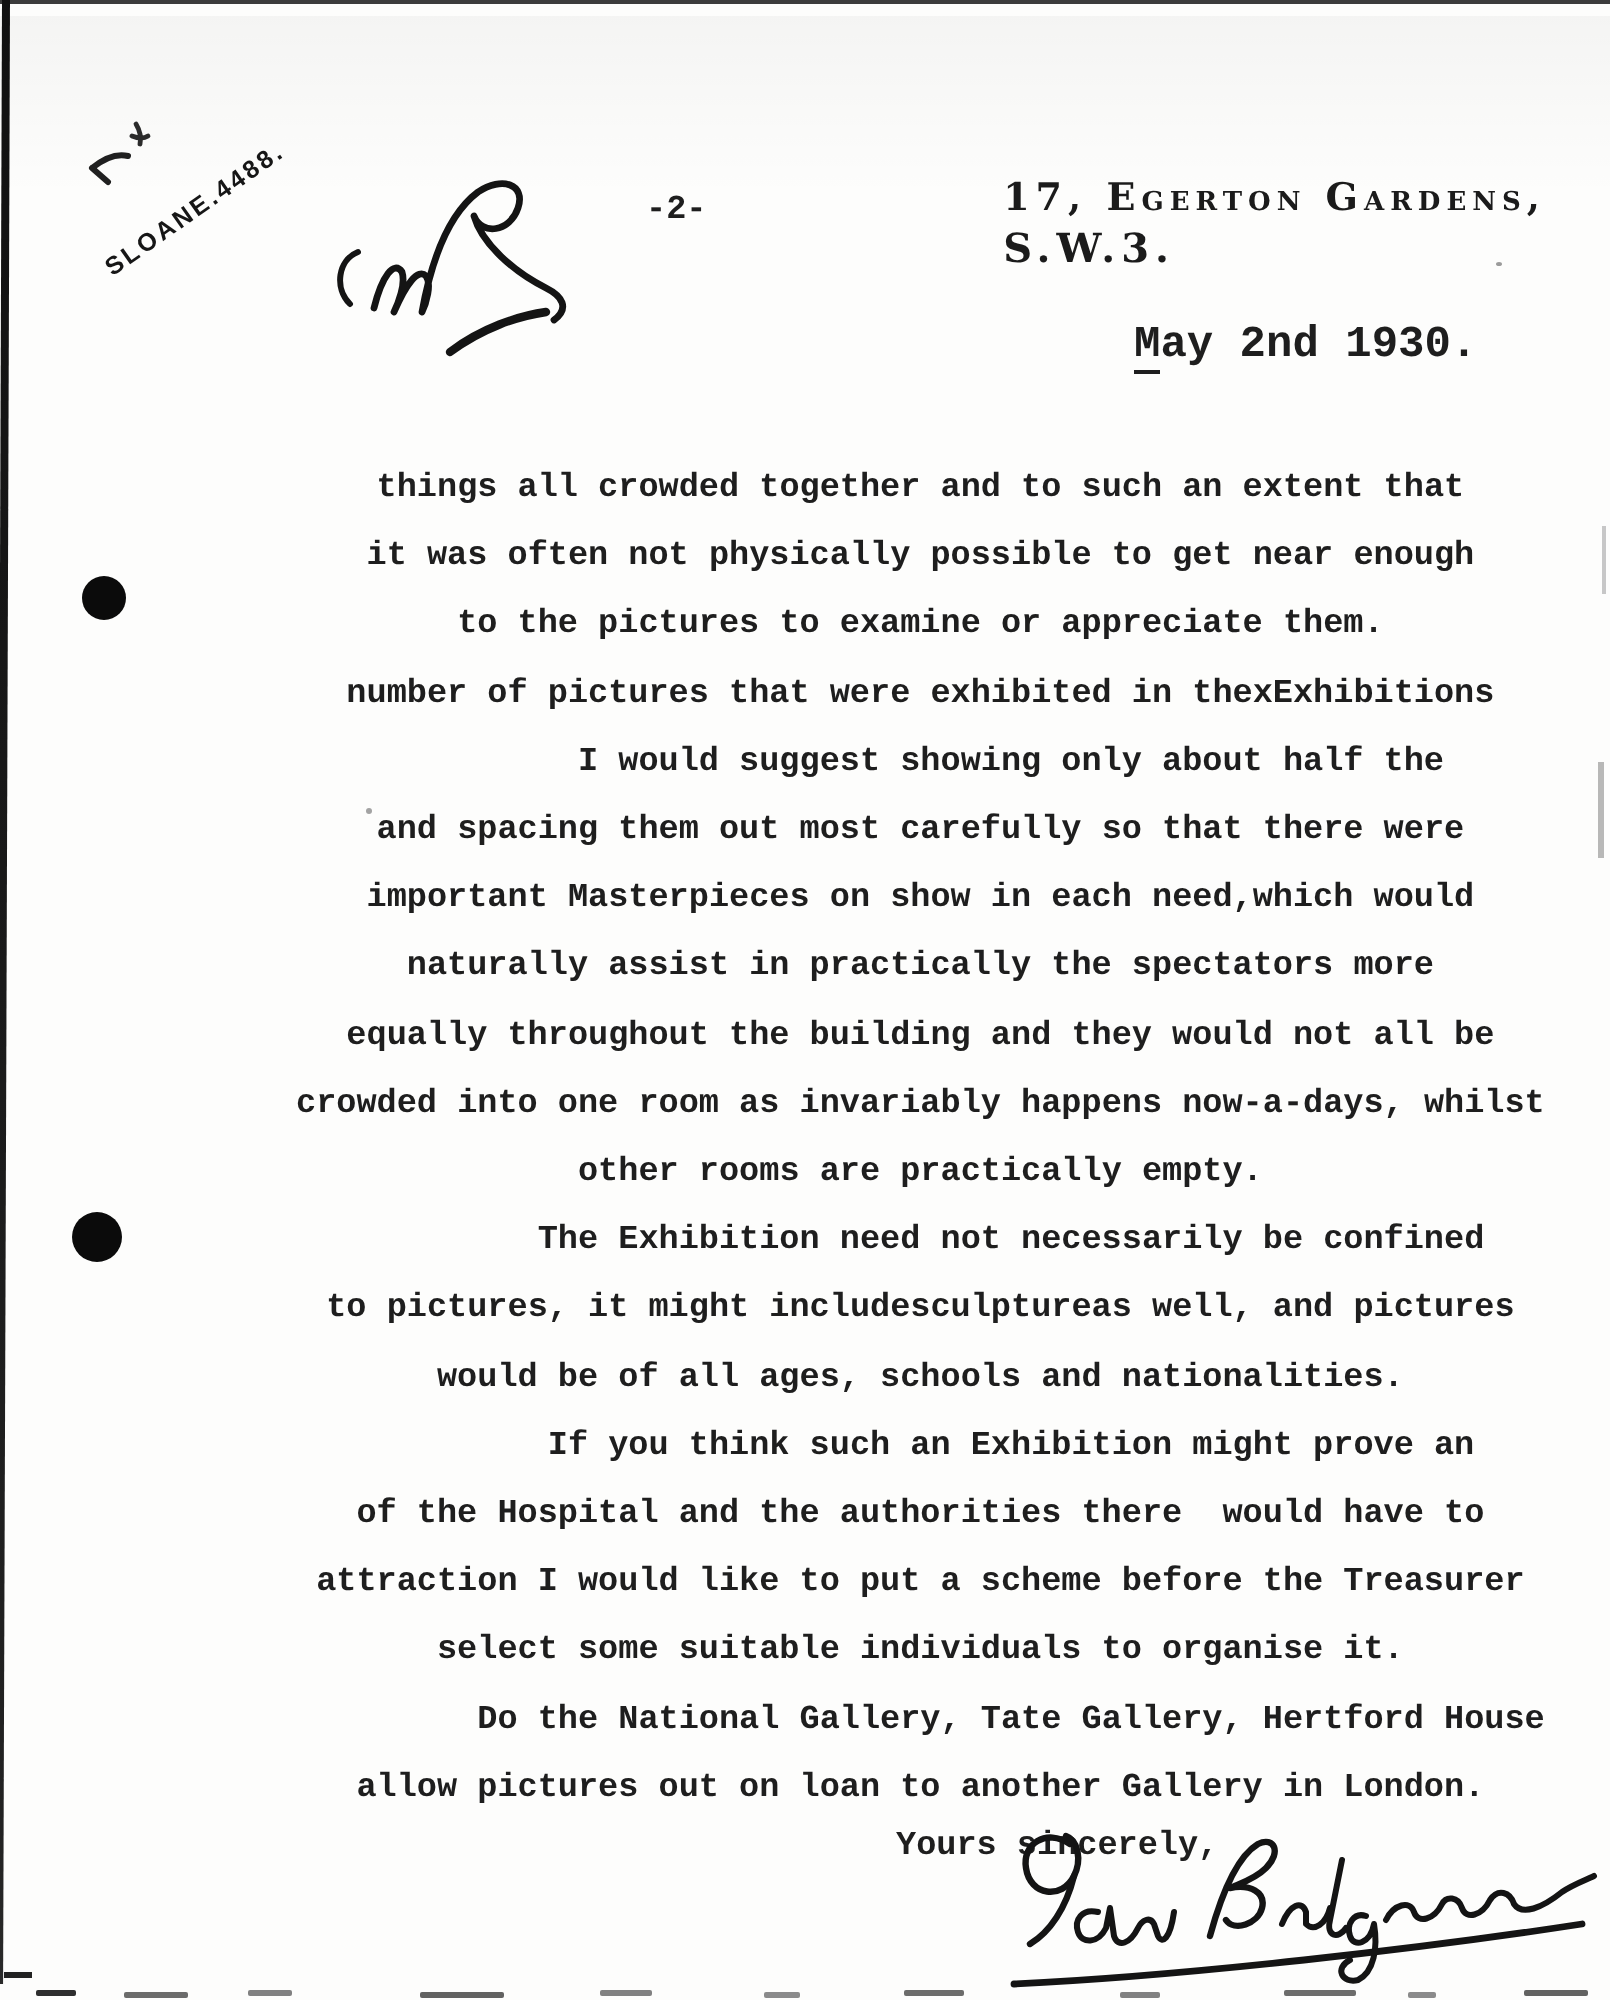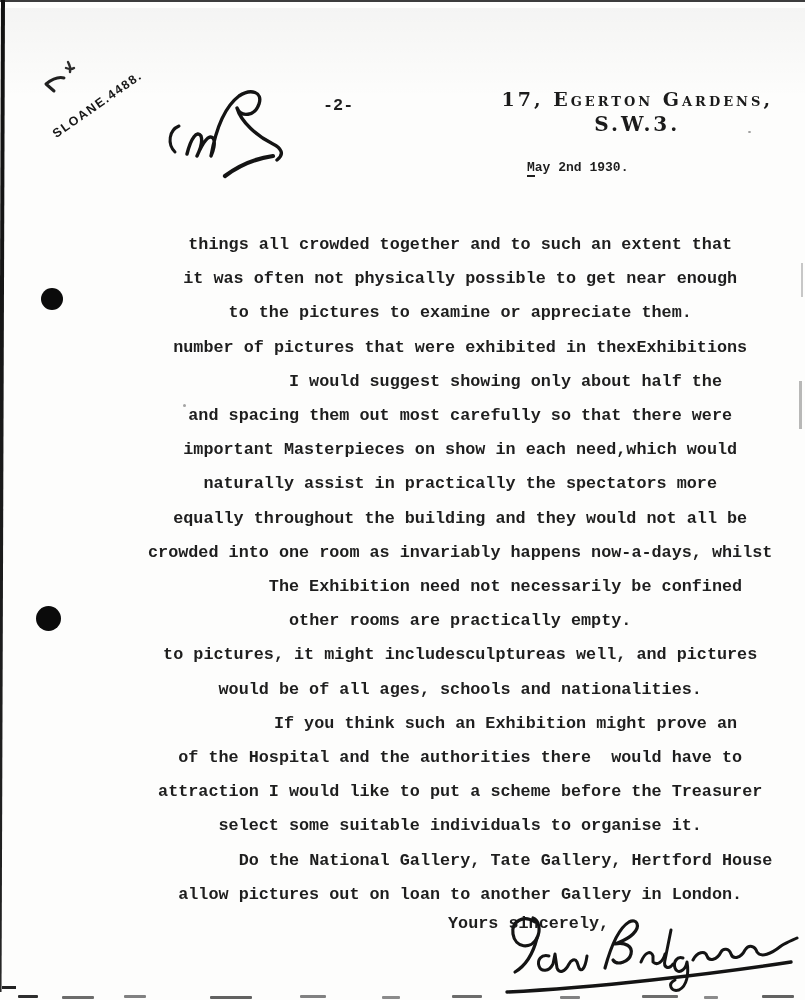--- a/index.html
+++ b/index.html
@@ -31,31 +31,31 @@
     position:absolute; left:54px; top:128px;
     transform:rotate(-35deg); transform-origin:0 50%;
     font-family:"Liberation Sans","DejaVu Sans",sans-serif;
     font-weight:bold; font-size:12.5px; letter-spacing:1.6px; color:#161616;
     white-space:nowrap;
   }
   .pagenum {
     position:absolute; left:323px; top:96px;
     font-weight:bold; font-size:16.8px; color:#1e1e1e;
   }
-  .letterhead { position:absolute; right:32px; top:88px; text-align:center; }
+  .letterhead { position:absolute; right:32px; top:88px; text-align:left; }
   .addr1, .addr2 {
     font-family:"DejaVu Serif","Liberation Serif",serif;
     font-variant:small-caps; font-weight:700; color:#1b1b1b;
     letter-spacing:3px; white-space:nowrap;
   }
   .addr1 { font-size:19px; }
   .addr2 { font-size:20px; margin-top:2px; }
   .letter-date {
-    position:absolute; left:527px; top:160px;
-    font-weight:bold; font-size:13px; color:#1e1e1e; white-space:pre;
+    position:absolute; left:567px; top:160px;
+    font-weight:bold; font-size:22px; color:#1e1e1e; white-space:pre;
   }
   .date-initial { border-bottom:2px solid #1e1e1e; }
 
   
   .body-text { position:absolute; left:148px; top:228px; }
   .bodyline {
     white-space:pre; font-size:16.8px; line-height:34.2px;
     font-weight:bold; color:#1e1e1e;text-align:center;
   }
   .valediction {
@@ -123,22 +123,22 @@
     <div class="bodyline">things all crowded together and to such an extent that</div>
     <div class="bodyline">it was often not physically possible to get near enough</div>
     <div class="bodyline">to the pictures to examine or appreciate them.</div>
     <div class="bodyline">number of pictures that were exhibited in thexExhibitions</div>
     <div class="bodyline">         I would suggest showing only about half the</div>
     <div class="bodyline">and spacing them out most carefully so that there were</div>
     <div class="bodyline">important Masterpieces on show in each need,which would</div>
     <div class="bodyline">naturally assist in practically the spectators more</div>
     <div class="bodyline">equally throughout the building and they would not all be</div>
     <div class="bodyline">crowded into one room as invariably happens now-a-days, whilst</div>
+    <div class="bodyline">other rooms are practically empty.</div>
     <div class="bodyline">         The Exhibition need not necessarily be confined</div>
-    <div class="bodyline">other rooms are practically empty.</div>
     <div class="bodyline">to pictures, it might includesculptureas well, and pictures</div>
     <div class="bodyline">would be of all ages, schools and nationalities.</div>
     <div class="bodyline">         If you think such an Exhibition might prove an</div>
     <div class="bodyline">of the Hospital and the authorities there  would have to</div>
     <div class="bodyline">attraction I would like to put a scheme before the Treasurer</div>
     <div class="bodyline">select some suitable individuals to organise it.</div>
     <div class="bodyline">         Do the National Gallery, Tate Gallery, Hertford House</div>
     <div class="bodyline">allow pictures out on loan to another Gallery in London.</div>
   </div>
 

